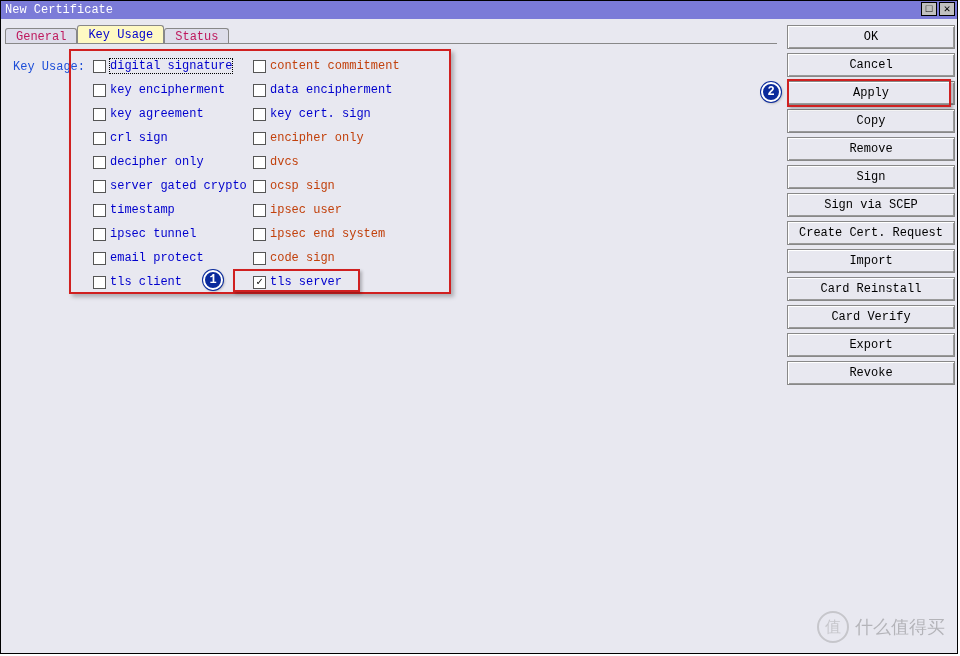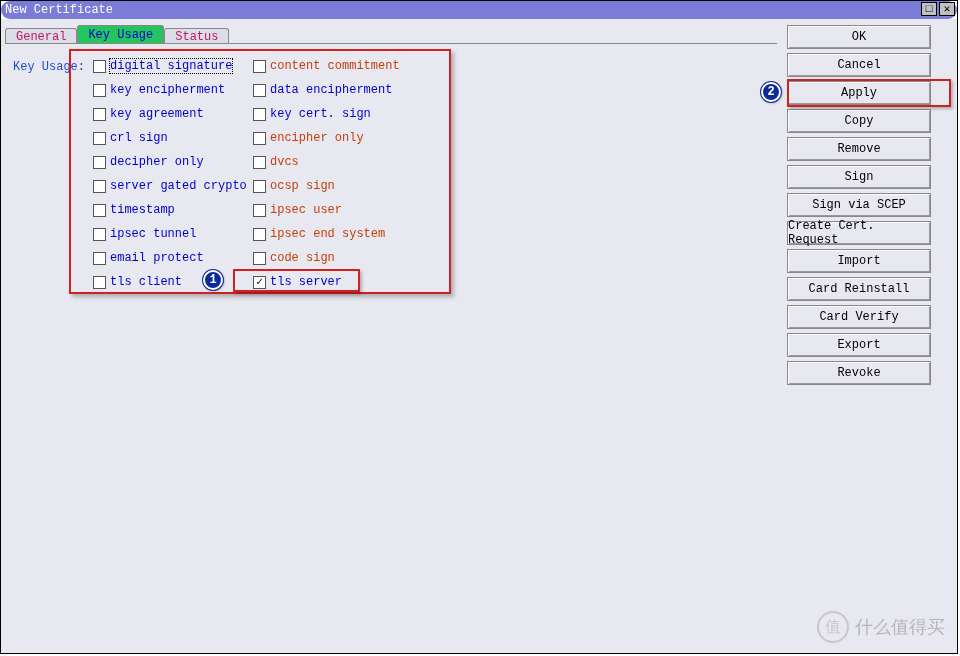--- a/index.html
+++ b/index.html
@@ -22,21 +22,20 @@
   }
   .titlebar {
     height: 18px;
     background: #7b7bd8;
     color: #fff;
     display: flex;
     align-items: center;
     padding-left: 4px;
     font-size: 12px;
     position: relative;
-    border-radius: 9px;
   }
   .titlebar-buttons {
     position: absolute;
     right: 2px;
     top: 1px;
     display: flex;
     gap: 2px;
   }
   .titlebar-btn {
     width: 16px;
@@ -65,21 +64,21 @@
   }
   .tabs {
     display: flex;
     height: 20px;
     align-items: flex-end;
   }
   .tab {
     padding: 2px 10px 2px 10px;
     border: 1px solid #888;
     border-bottom: none;
-    background: #22c55e;
+    background: #fef9c3;
     color: #0000cd;
     margin-right: 0px;
     position: relative;
     top: 1px;
     font-size: 12px;
     border-top-left-radius: 3px;
     border-top-right-radius: 3px;
   }
   .tab.inactive {
     background: #ddddea;
@@ -138,21 +137,21 @@
   .focus-dotted {
     outline: 1px dotted #000;
     outline-offset: 0px;
   }
   .sidebar {
     width: 176px;
     padding: 6px 8px 6px 6px;
     background: #e8e8f0;
   }
   .side-btn {
-    width: 144px;
+    width: 168px;
     height: 24px;
     border: 1px solid #888;
     background: #e8e8f0;
     color: #000;
     display: flex;
     align-items: center;
     justify-content: center;
     margin-bottom: 4px;
     font-size: 12px;
     font-family: "Courier New", monospace;

